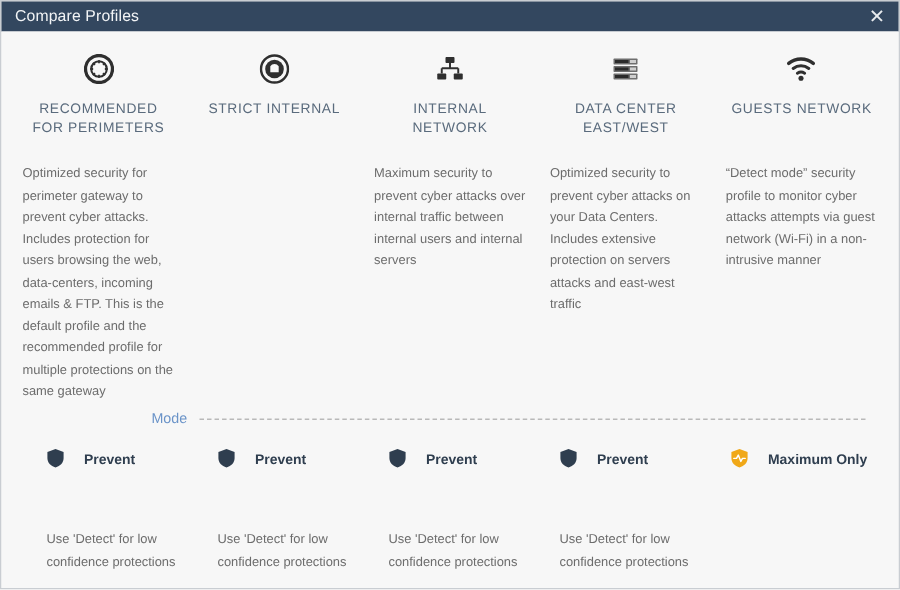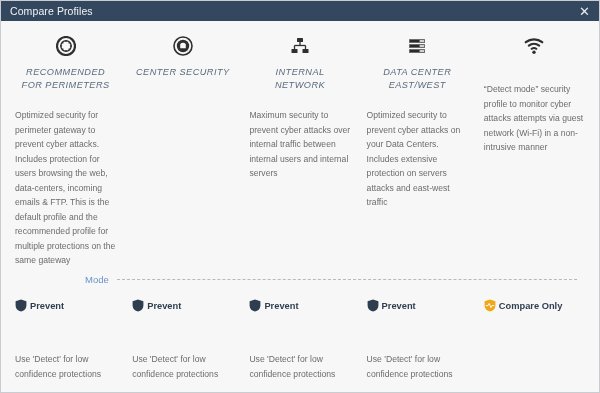--- a/index.html
+++ b/index.html
@@ -83,34 +83,33 @@
     color: #2f2f2f;
   }
 
   .profile-title {
     font-size: 9.2px;
     line-height: 13px;
     color: #5a6b7d;
     text-align: center;
     letter-spacing: .45px;
     min-height: 26px;
-    font-style: italic;
   }
 
   .profile-desc {
     margin-top: 16px;
     font-size: 8.6px;
     line-height: 14.5px;
     color: #6c6c6c;
   }
 
   
   .mode-section {
     position: absolute;
-    left: 0;
+    left: 16px;
     right: 0;
     bottom: 0;
     padding: 0 0 10px 0;
   }
   .mode-header {
     display: flex;
     align-items: center;
     padding: 0 22px 0 84px;
     margin-bottom: 14px;
   }
@@ -133,21 +132,21 @@
   }
   .mode-col {
     flex: 1 1 0;
     min-width: 0;
     padding: 0 8px;
     box-sizing: border-box;
   }
   .mode-title {
     display: flex;
     align-items: center;
-    gap: 3px;
+    gap: 13px;
     margin-bottom: 7px;
     text-align: center;
   }
   .mode-title-text {
     font-size: 9.3px;
     font-weight: bold;
     color: #2f3e4f;
     white-space: nowrap;
   }
   .mode-note {
@@ -199,21 +198,21 @@
       </div>
 
       <div class="profile-col">
         <div class="profile-icon">
           <svg width="20" height="20" viewBox="0 0 20 20">
             <circle cx="10" cy="10" r="9" fill="none" stroke="#2f2f2f" stroke-width="1.6"></circle>
             <circle cx="10" cy="10" r="6.2" fill="#2f2f2f"></circle>
             <path d="M7.2 8.2 A3.4 3.4 0 0 1 12.8 8.2 L12.8 12.2 L7.2 12.2 Z" fill="#f7f7f7"></path>
           </svg>
         </div>
-        <div class="profile-title">CENTER SECURITY</div>
+        <div class="profile-title">STRICT INTERNAL</div>
       </div>
 
       <div class="profile-col">
         <div class="profile-icon">
           <svg width="20" height="20" viewBox="0 0 20 20">
             <rect x="7" y="2" width="6" height="4" rx="0.6" fill="#2f2f2f"></rect>
             <rect x="1.5" y="13" width="6" height="4" rx="0.6" fill="#2f2f2f"></rect>
             <rect x="12.5" y="13" width="6" height="4" rx="0.6" fill="#2f2f2f"></rect>
             <g stroke="#2f2f2f" stroke-width="1.3" fill="none">
               <line x1="10" y1="6" x2="10" y2="9.5"></line>
@@ -251,20 +250,21 @@
         <div class="profile-icon">
           <svg width="20" height="18" viewBox="0 0 20 18">
             <g fill="none" stroke="#2f2f2f" stroke-linecap="round">
               <path d="M1.8 5.2 A13 13 0 0 1 18.2 5.2" stroke-width="2.3"></path>
               <path d="M4.8 8.6 A8.6 8.6 0 0 1 15.2 8.6" stroke-width="2.1"></path>
               <path d="M7.6 11.8 A4.6 4.6 0 0 1 12.4 11.8" stroke-width="2"></path>
             </g>
             <circle cx="10" cy="15.2" r="1.7" fill="#2f2f2f"></circle>
           </svg>
         </div>
+        <div class="profile-title">GUESTS NETWORK</div>
         <div class="profile-desc">“Detect mode” security profile to monitor cyber attacks attempts via guest network (Wi-Fi) in a non-intrusive manner</div>
       </div>
 
     </div>
 
     <div class="mode-section">
 
       <div class="mode-header">
         <span class="mode-label">Mode</span>
         <span class="mode-rule"></span>
@@ -311,21 +311,21 @@
           </div>
           <div class="mode-note">Use 'Detect' for low confidence protections</div>
         </div>
 
         <div class="mode-col">
           <div class="mode-title">
             <svg class="shield-icon" viewBox="0 0 12 13">
               <path d="M6 0.4 L11.4 2.3 L11.4 6.4 C11.4 9.5 9.2 11.7 6 12.6 C2.8 11.7 0.6 9.5 0.6 6.4 L0.6 2.3 Z" fill="#f0a818"></path>
               <polyline points="2.2,6.6 4,6.6 5.2,4.4 6.9,8.6 8,6.6 9.8,6.6" fill="none" stroke="#ffffff" stroke-width="0.95" stroke-linejoin="round" stroke-linecap="round"></polyline>
             </svg>
-            <span class="mode-title-text">Compare Only</span>
+            <span class="mode-title-text">Maximum Only</span>
           </div>
           <div class="mode-note"></div>
         </div>
 
       </div>
     </div>
 
   </div>
 </div>
 

